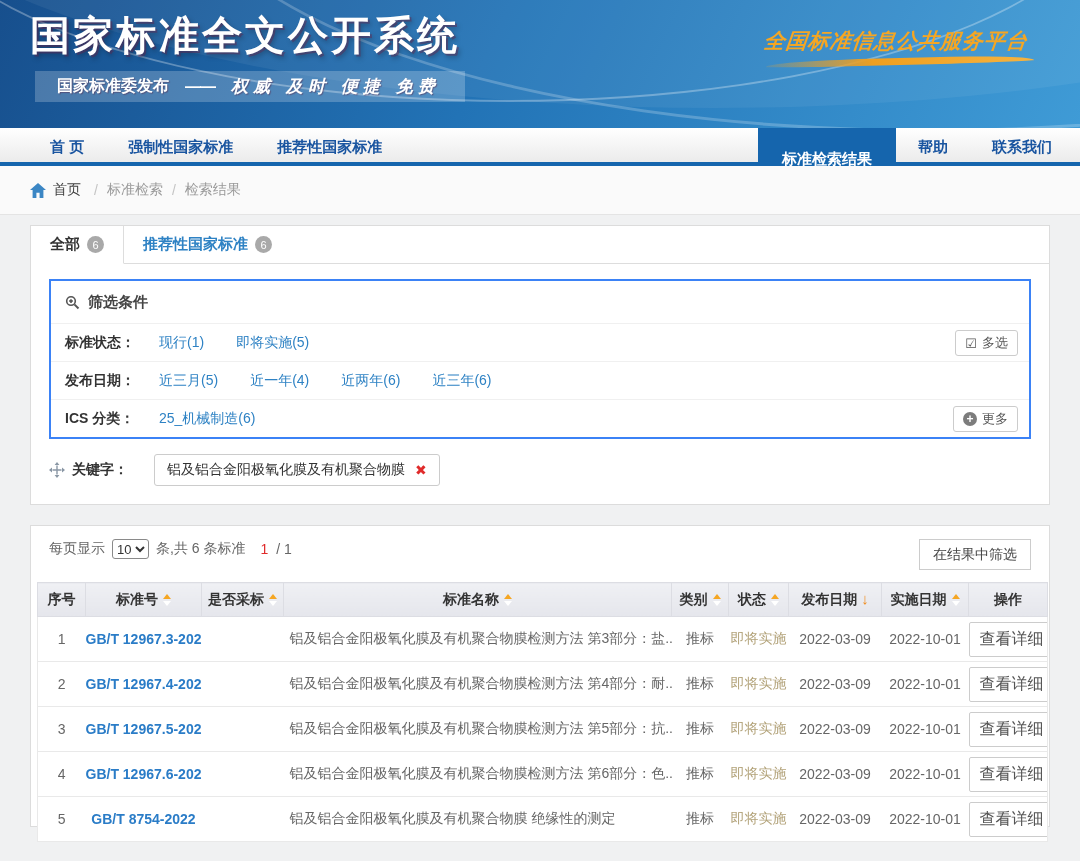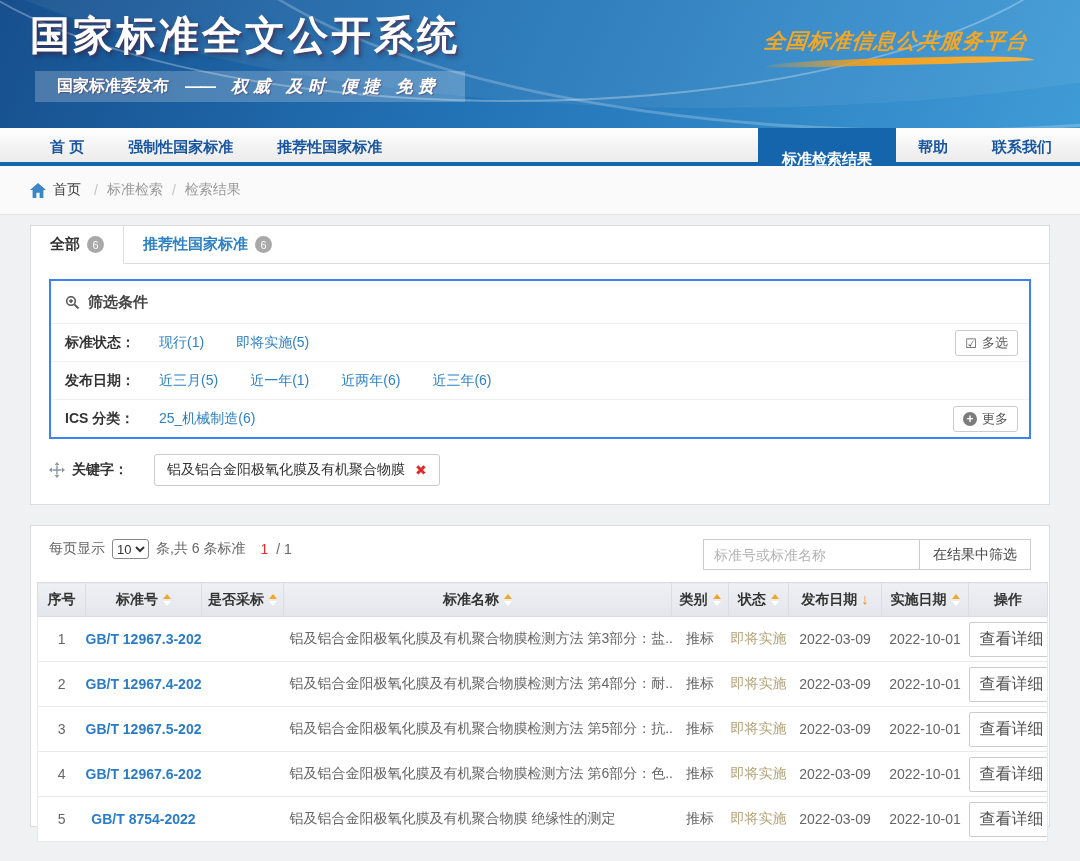--- a/index.html
+++ b/index.html
@@ -168,21 +168,21 @@
         <button class="f-action">
           <span class="chk-ic">☑</span>
           <span>多选</span>
         </button>
       </div>
 
       <div class="filter-row">
         <span class="f-label">发布日期：</span>
         <div class="f-opts">
           <a class="f-opt">近三月(5)</a>
-          <a class="f-opt">近一年(1)</a>
+          <a class="f-opt">近一年(4)</a>
           <a class="f-opt">近两年(6)</a>
           <a class="f-opt">近三年(6)</a>
         </div>
       </div>
 
       <div class="filter-row">
         <span class="f-label">ICS 分类：</span>
         <div class="f-opts">
           <a class="f-opt">25_机械制造(6)</a>
         </div>
@@ -212,21 +212,20 @@
         <select class="pp-select">
           <option>10</option>
         </select>
         <span>条,共 6 条标准</span>
         <span class="page-ind">
           <span class="cur">1</span>
           <span class="tot">/ 1</span>
         </span>
       </div>
       <div class="ctl-right">
-        <input class="search-inp" placeholder="标准号或标准名称" style="">
         <button class="search-btn">在结果中筛选</button>
       </div>
     </div>
 
     <table>
       <colgroup>
         <col style="width:48px">
           <col style="width:116px">
           <col style="width:82px">
           <col style="width:388px">

